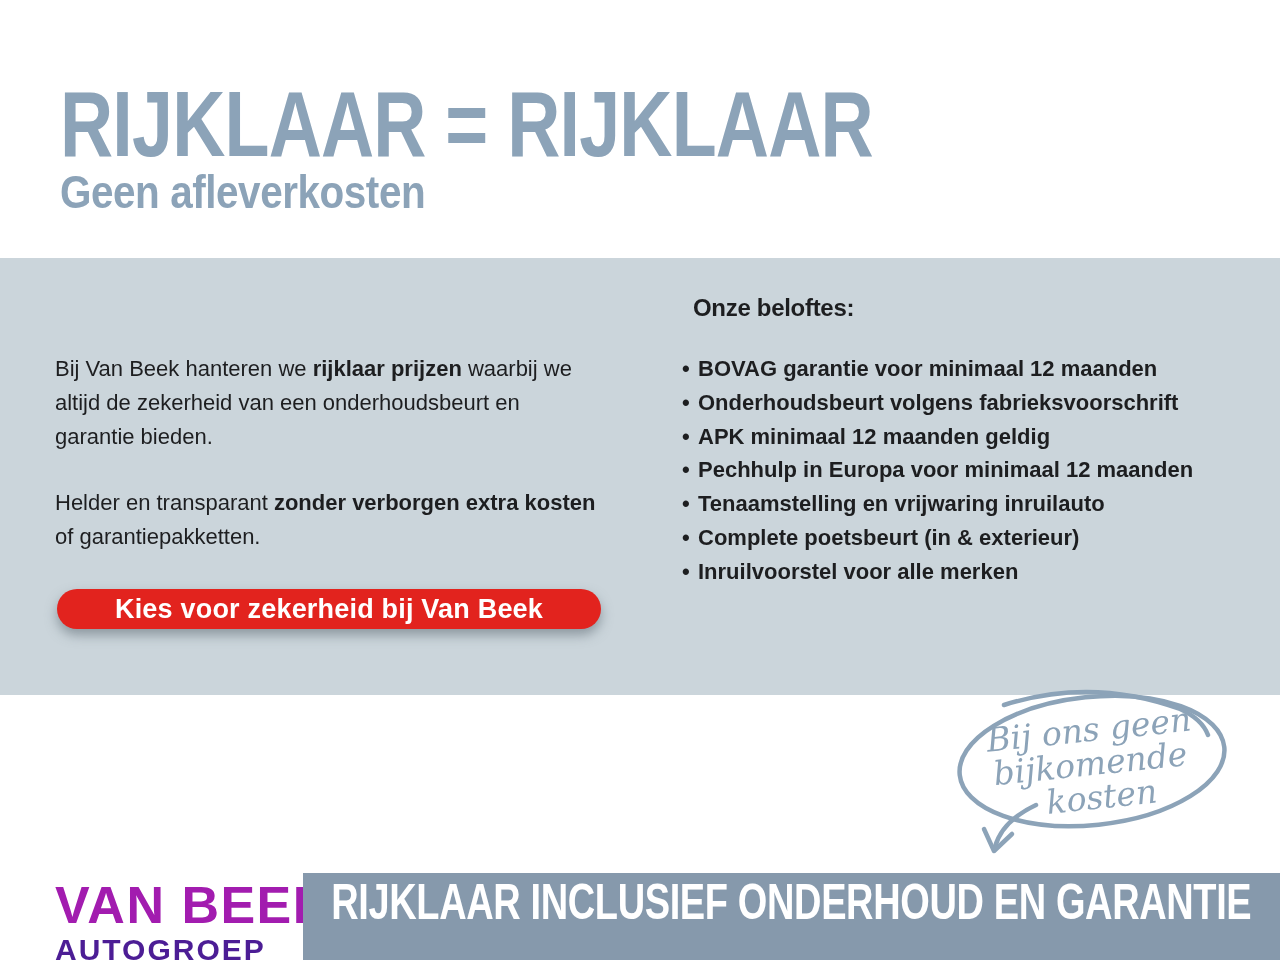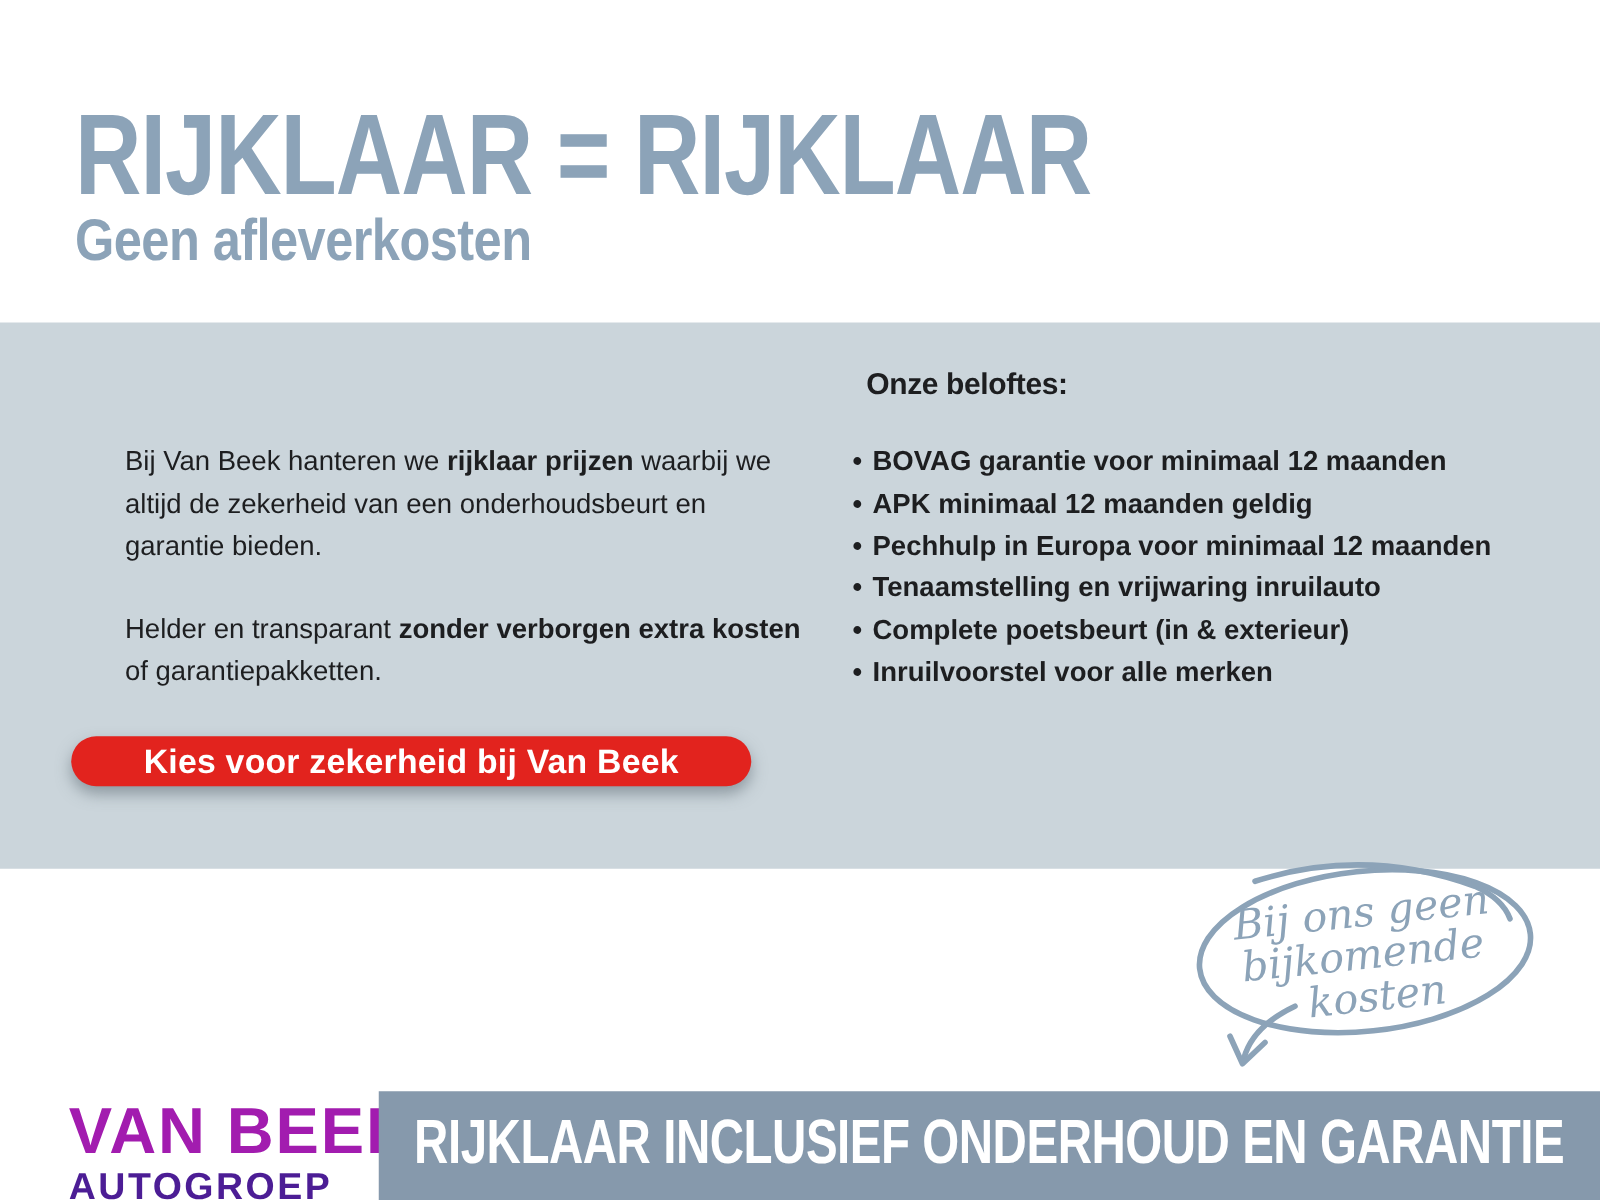--- a/index.html
+++ b/index.html
@@ -53,21 +53,20 @@
     height: 437px;
     background: #CBD5DB;
   }
   .para {
     position: absolute;
     left: 55px;
     width: 545px;
     font-size: 22px;
     line-height: 34px;
     color: #1D1E20;
-    margin-left: 45px;
   }
   .para b { font-weight: 700; }
   #para1 { top: 94px; }
   #para2 { top: 228px; }
 
   .cta {
     position: absolute;
     left: 57px;
     top: 331px;
     width: 544px;
@@ -144,21 +143,20 @@
     color: #4c1d95;
   }
   .banner {
     position: absolute;
     left: 303px;
     top: 873px;
     width: 977px;
     height: 87px;
     background: #8699AC;
     display: flex;
-    align-items: center;
     justify-content: center;
     padding-bottom: 8px;
   }
   .banner-text {
     color: #ffffff;
     font-size: 50px;
     font-weight: 700;
     letter-spacing: -0.5px;
     transform: scaleX(0.76);
     transform-origin: center;
@@ -174,20 +172,21 @@
   <h2 class="hero-subtitle">Geen afleverkosten</h2>
 
   <section class="panel">
     <p class="para" id="para1"><span>Bij Van Beek hanteren we </span><b>rijklaar prijzen</b><span> waarbij we altijd de zekerheid van een onderhoudsbeurt en garantie bieden.</span></p>
     <p class="para" id="para2"><span>Helder en transparant </span><b>zonder verborgen extra kosten</b><span> of garantiepakketten.</span></p>
     <button class="cta">Kies voor zekerheid bij Van Beek</button>
 
     <h3 class="promises-heading">Onze beloftes:</h3>
     <ul class="promises-list">
         <li><span class="bullet">•</span><span>BOVAG garantie voor minimaal 12 maanden</span></li>
+        <li><span class="bullet">•</span><span>Onderhoudsbeurt volgens fabrieksvoorschrift</span></li>
         <li><span class="bullet">•</span><span>APK minimaal 12 maanden geldig</span></li>
         <li><span class="bullet">•</span><span>Pechhulp in Europa voor minimaal 12 maanden</span></li>
         <li><span class="bullet">•</span><span>Tenaamstelling en vrijwaring inruilauto</span></li>
         <li><span class="bullet">•</span><span>Complete poetsbeurt (in &amp; exterieur)</span></li>
         <li><span class="bullet">•</span><span>Inruilvoorstel voor alle merken</span></li>
       </ul>
   </section>
 
   <svg class="annotation" width="312" height="192" viewBox="0 0 312 192" aria-hidden="true">
     <g>

